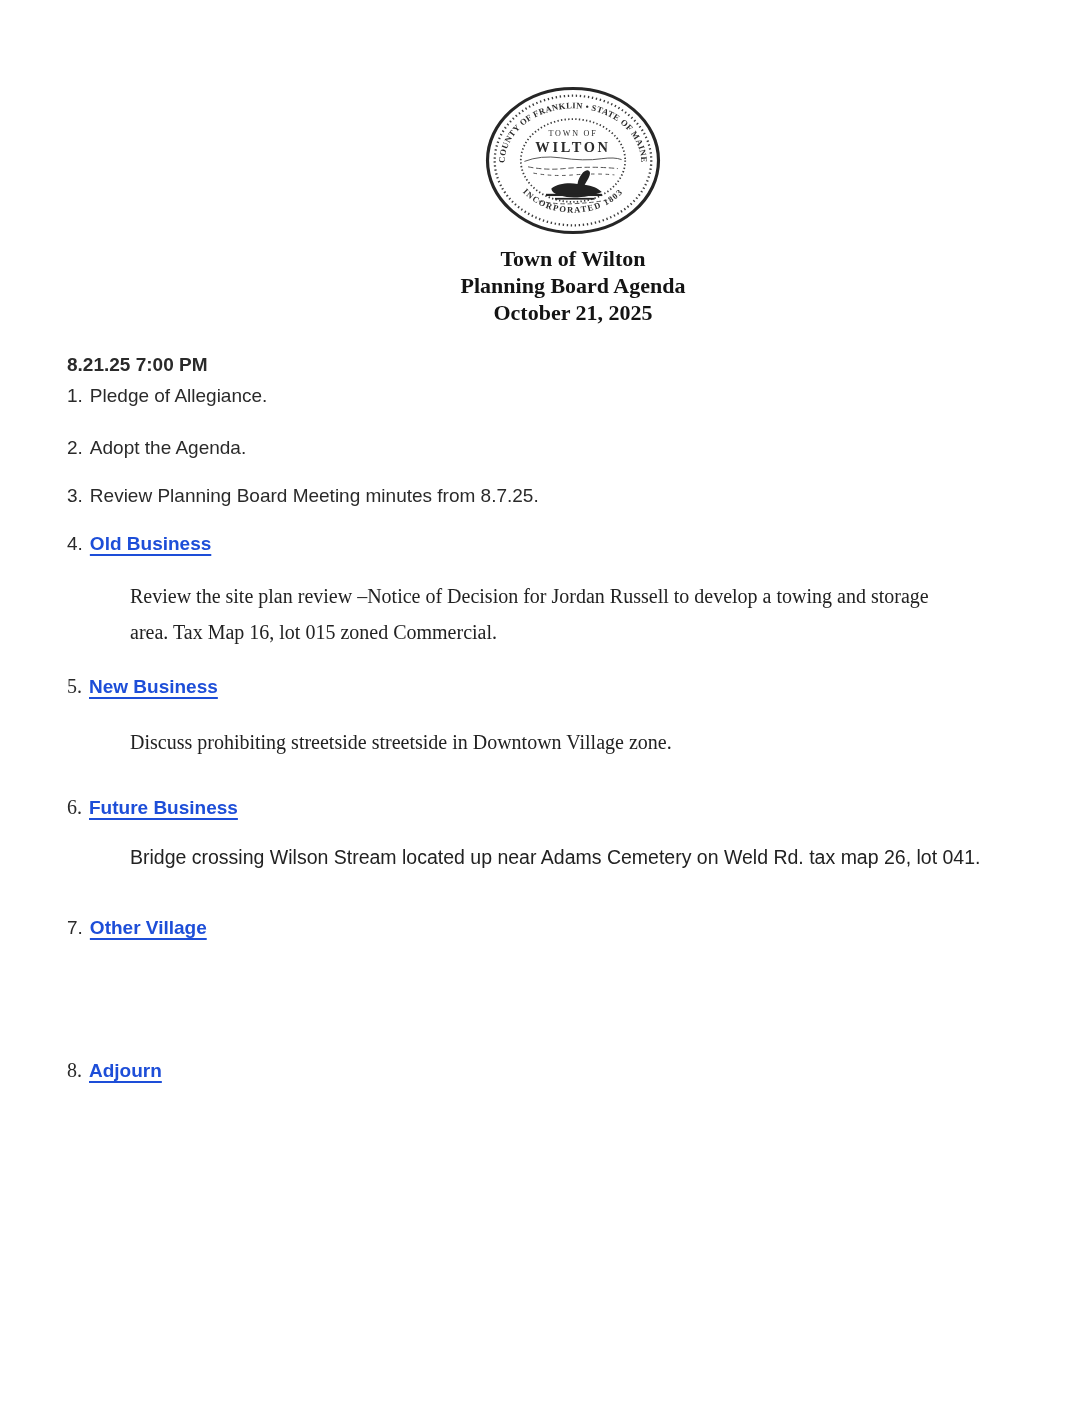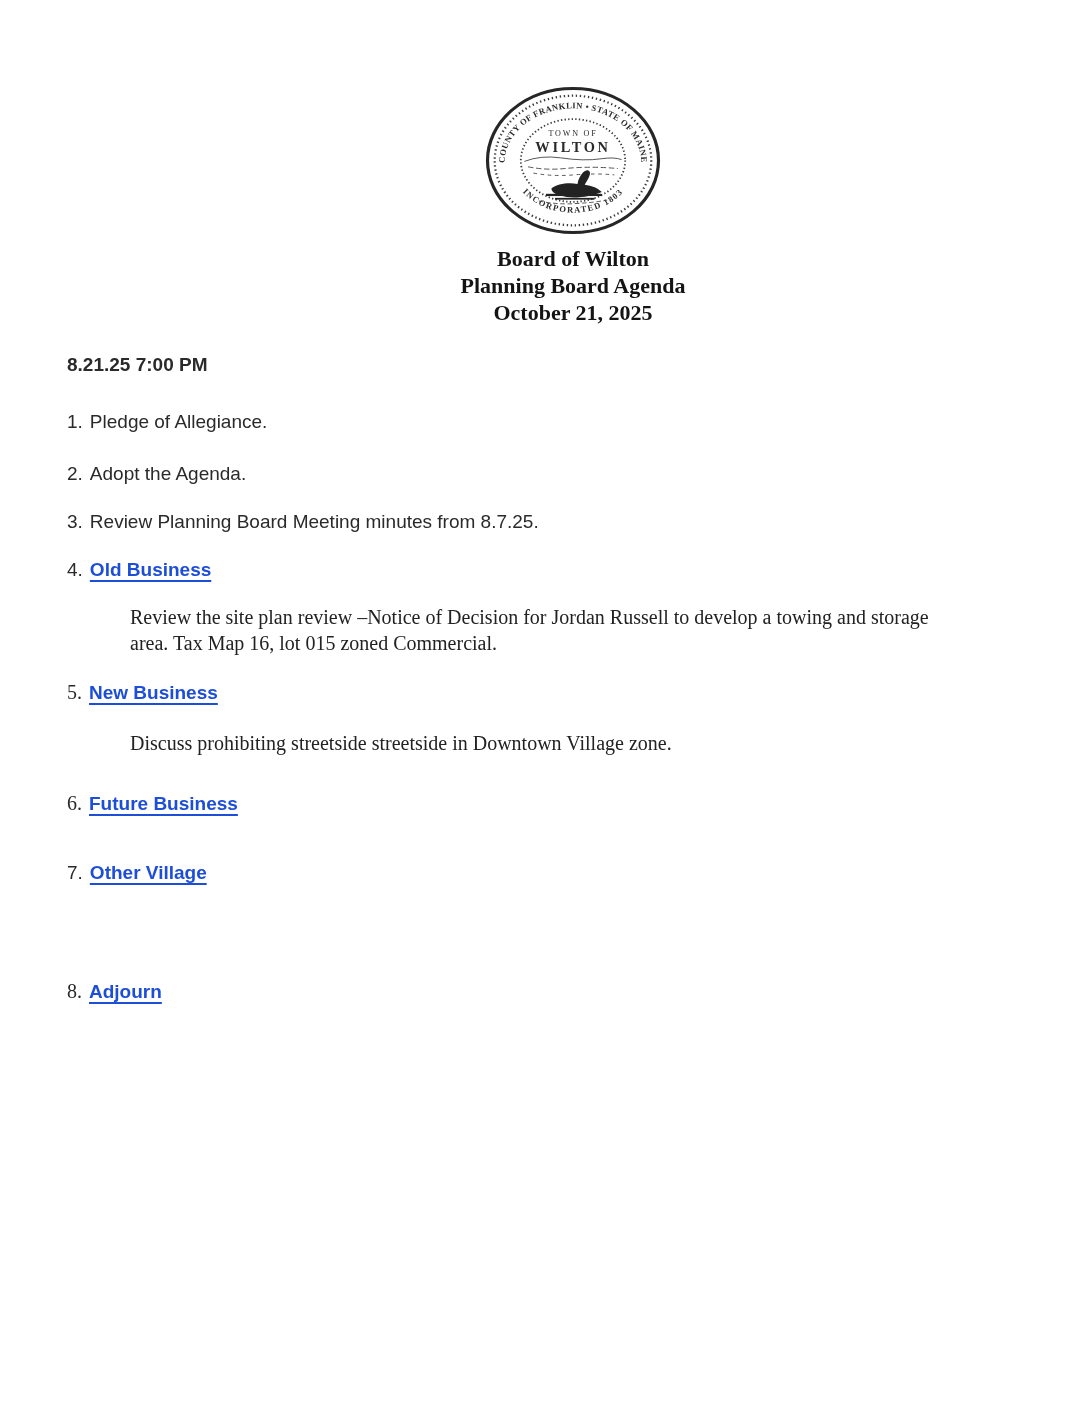--- a/index.html
+++ b/index.html
@@ -43,21 +43,21 @@
   .num.serif-num { font-family: "Liberation Serif", serif; font-size: 20px; }
   .section-heading {
     font-weight: bold;
     color: #1d4ed8;
     text-decoration: underline;
     text-decoration-thickness: 2px;
     text-underline-offset: 4px;
   }
   p.body {
     margin: 0 0 0 63px; 
-    line-height: 26px;
+    line-height: 36px;
     color: #222222;
   }
   p.body.serif { font-family: "Liberation Serif", serif; font-size: 20px; }
   p.body.sans  { font-family: "Liberation Sans", sans-serif; font-size: 19.5px; line-height: 26px; }
   .seal-text { font-family: "Liberation Serif", serif; fill: #2b2b2b; }
 </style>
 </head>
 <body>
 
 <div class="page">
@@ -94,31 +94,31 @@
 
         <g fill="#222222">
           <path d="M76,116 c6,-5 19,-7 29,-5 c2,-10 8,-16 12,-15 c3,1 2,5 0,9 l-4,7 c8,1 15,4 19,8 c-14,6 -34,8 -46,4 c-7,-2 -10,-5 -10,-8 z"></path>
           <rect x="70" y="122" width="62" height="2.5"></rect>
           <rect x="80" y="126.5" width="44" height="2"></rect>
         </g>
       </svg>
     </div>
 
     <div class="title-block">
-      <div>Board of Wilton</div>
+      <div>Town of Wilton</div>
       <div>Planning Board Agenda</div>
       <div>October 21, 2025</div>
     </div>
   </div>
 
   <div class="content">
 
     <p class="time-heading">8.21.25 7:00 PM</p>
 
-    <p class="item" style="margin-top:34px">
+    <p class="item" style="margin-top:8px">
       <span class="num">1.</span><span>Pledge of Allegiance.</span>
     </p>
 
     <p class="item" style="margin-top:29px">
       <span class="num">2.</span><span>Adopt the Agenda.</span>
     </p>
 
     <p class="item" style="margin-top:25px">
       <span class="num">3.</span><span>Review Planning Board Meeting minutes from 8.7.25.</span>
     </p>
@@ -129,23 +129,24 @@
     <p class="body serif" style="margin-top:23px;max-width:822px">Review the site plan review –Notice of Decision for Jordan Russell to develop a towing and storage area. Tax Map 16, lot 015 zoned Commercial.</p>
 
     <p class="item" style="margin-top:25px">
       <span class="num serif-num">5.</span><span class="section-heading">New Business</span>
     </p>
     <p class="body serif" style="margin-top:26px;max-width:860px">Discuss prohibiting streetside streetside in Downtown Village zone.</p>
 
     <p class="item" style="margin-top:36px">
       <span class="num serif-num">6.</span><span class="section-heading">Future Business</span>
     </p>
+    <p class="body sans" style="margin-top:25px;max-width:862px">Bridge crossing Wilson Stream located up near Adams Cemetery on Weld Rd. tax map 26, lot 041.</p>
 
     <p class="item" style="margin-top:46px">
       <span class="num">7.</span><span class="section-heading">Other Village</span>
     </p>
 
-    <p class="item" style="margin-top:96px">
+    <p class="item" style="margin-top:120px">
       <span class="num serif-num">8.</span><span class="section-heading">Adjourn</span>
     </p>
 
   </div>
 </div>
 
 </body></html>

